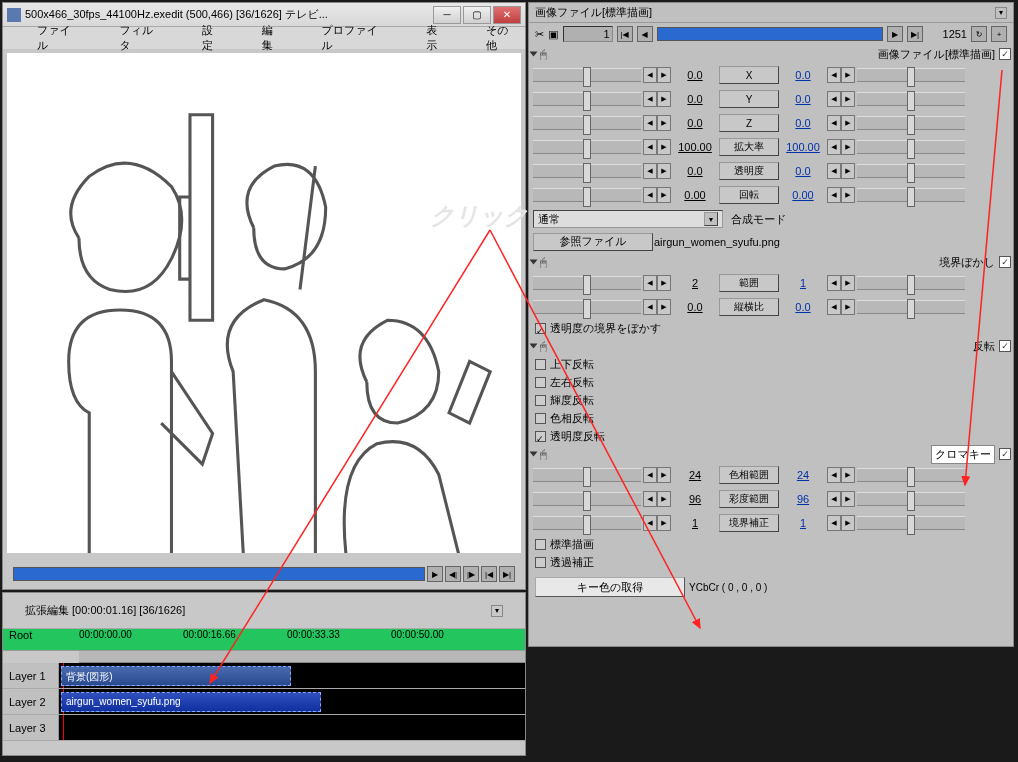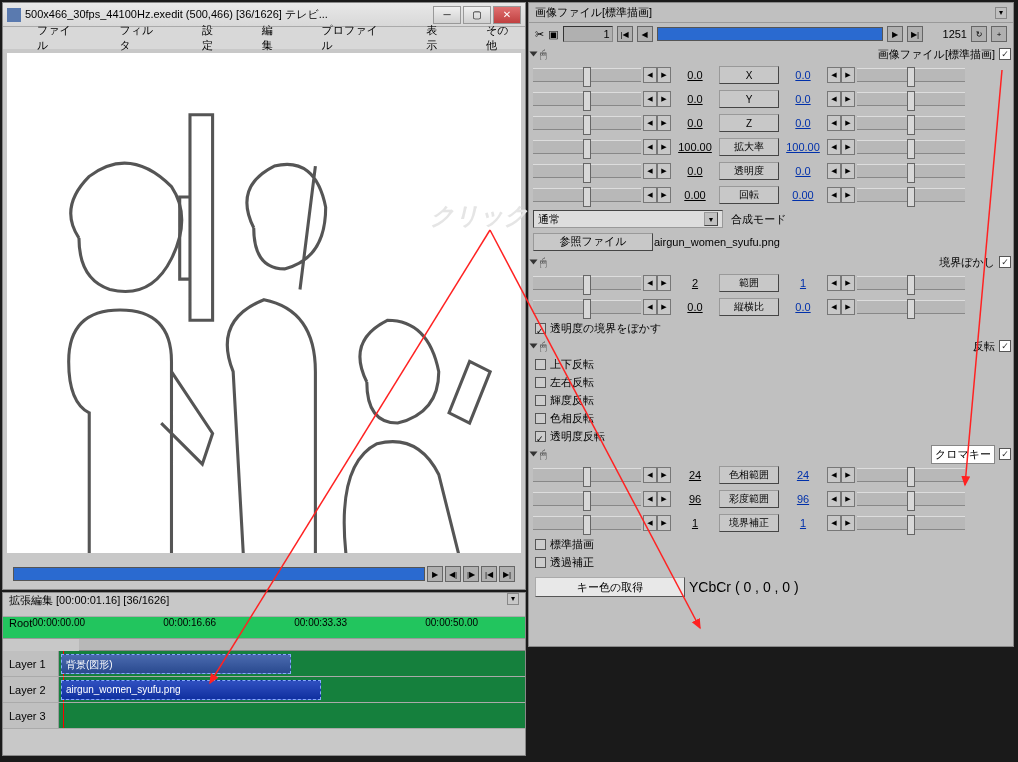--- a/index.html
+++ b/index.html
@@ -16,30 +16,30 @@
 .menubar { height: 22px; display: flex; align-items: center; padding: 0 6px; gap: 10px; background: #d8d8d8; }
 .menubar span { cursor: pointer; margin-left: 28px; }
 .preview { margin: 4px; width: 514px; height: 500px; background: white; position: relative; overflow: hidden; }
 .silhouette { position: absolute; inset: 0; }
 .transport { position: absolute; bottom: 6px; left: 10px; right: 10px; height: 18px; display: flex; align-items: center; gap: 2px; }
 .seek { flex: 1; height: 14px; background: #2a6ad0; border: 1px solid #555; }
 .tbtn { width: 16px; height: 16px; background: #b0b0b0; border: 1px solid #666; display: flex; align-items: center; justify-content: center; font-size: 8px; cursor: pointer; }
 
 
 .timeline-window { position: absolute; left: 2px; top: 592px; width: 524px; height: 164px; background: #c8c8c8; border: 1px solid #888; }
-.tl-title { height: 24px; display: flex; align-items: flex-start; padding: 0 6px; font-size: 11px; border-bottom: 1px solid #aaa; }
+.tl-title { height: 36px; display: flex; align-items: center; padding: 0 22px; font-size: 11px; border-bottom: 1px solid #aaa; }
 .tl-title-dd { margin-left: auto; width: 12px; height: 12px; border: 1px solid #888; font-size: 8px; text-align: center; cursor: pointer; }
 .tl-header { height: 22px; display: flex; align-items: flex-start; background: #22c55e; border-bottom: 1px solid #999; }
 .tl-root { width: 76px; padding-left: 6px; }
 .tl-times { display: flex; flex: 1; }
-.tl-times span { width: 131px; font-size: 10px; }
+.tl-times span { width: 104px; font-size: 10px; }
 .tl-ruler { height: 12px; background: #b8b8b8; border-bottom: 1px solid #888; margin-left: 76px; }
 .tl-row { height: 26px; display: flex; align-items: center; border-bottom: 1px solid #aaa; }
 .tl-label { width: 56px; padding-left: 6px; background: #c0c0c0; height: 100%; display: flex; align-items: center; border-right: 1px solid #999; }
-.tl-track { flex: 1; height: 100%; position: relative; background: #15803d; }
+.tl-track { flex: 1; height: 100%; position: relative; background: #000000; }
 .clip { position: absolute; top: 3px; height: 20px; background: linear-gradient(#4a6aaf,#2a4a8f); color: white; font-size: 10px; padding: 3px 4px; border: 1px dashed #88aaff; overflow: hidden; }
 .clip.sel { background: linear-gradient(#3050c0,#1030a0); }
 .playhead { position: absolute; left: 4px; top: 0; bottom: 0; width: 1px; background: red; }
 
 
 .right-panel { position: absolute; left: 528px; top: 2px; width: 486px; height: 645px; background: #c0c0c0; border: 1px solid #888; }
 .rp-title { height: 20px; display: flex; align-items: center; padding: 0 6px; border-bottom: 1px solid #999; }
 .rp-title-dd { margin-left: auto; width: 12px; height: 12px; border: 1px solid #888; font-size: 8px; text-align: center; cursor: pointer; }
 .rp-frame { height: 22px; display: flex; align-items: center; padding: 0 6px; gap: 4px; }
 .rp-frame input { width: 50px; height: 16px; background: #b0b0b0; border: 1px inset #888; text-align: right; padding-right: 2px; }
@@ -60,21 +60,21 @@
 .param-btn { width: 60px; height: 18px; background: #c8c8c8; border: 1px outset #999; text-align: center; font-size: 10px; display: flex; align-items: center; justify-content: center; cursor: pointer; }
 .combo { width: 190px; height: 18px; background: #ddd; border: 1px inset #999; display: flex; align-items: center; padding: 0 4px; }
 .combo .dd { margin-left: auto; width: 14px; height: 14px; background: #c0c0c0; border: 1px outset #999; font-size: 7px; display: flex; align-items: center; justify-content: center; }
 .ref-row { height: 22px; display: flex; align-items: center; gap: 1px; padding: 0 4px; }
 .ref-btn { width: 120px; height: 18px; background: #c8c8c8; border: 1px outset #999; text-align: center; cursor: pointer; }
 .chkbox-row { height: 18px; display: flex; align-items: center; gap: 4px; padding-left: 6px; }
 .sq { width: 11px; height: 11px; border: 1px solid #555; background: #ccc; cursor: pointer; }
 .sq.on:after { content: '✓'; font-size: 9px; }
 .get-key-row { height: 24px; display: flex; align-items: center; gap: 4px; padding: 0 6px; margin-top: 4px; }
 .get-key-btn { width: 150px; height: 20px; background: #e8e8e8; border: 1px outset #aaa; text-align: center; display: flex; align-items: center; justify-content: center; cursor: pointer; }
-.ycbcr { font-size: 14px; }
+.ycbcr { font-size: 10px; }
 
 
 .anno-click { position: absolute; left: 430px; top: 200px; color: #e5e5e5; font-size: 24px; font-weight: bold; font-style: italic; pointer-events: none; }
 svg.arrows { position: absolute; inset: 0; pointer-events: none; }
 </style>
 </head>
 <body>
 
 <div class="left-window">
   <div class="titlebar">

